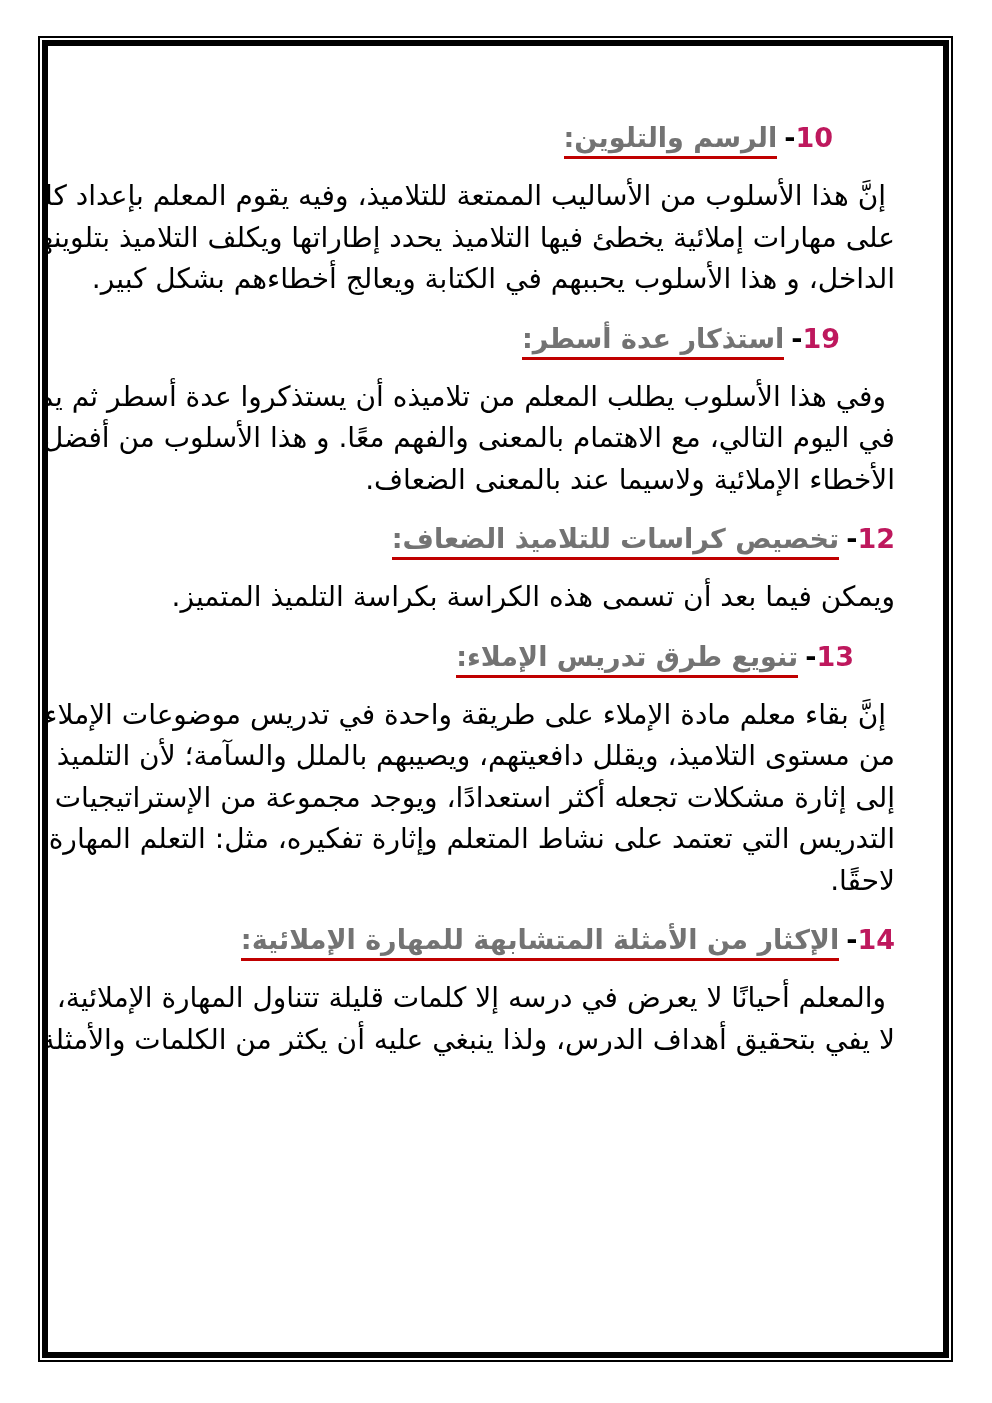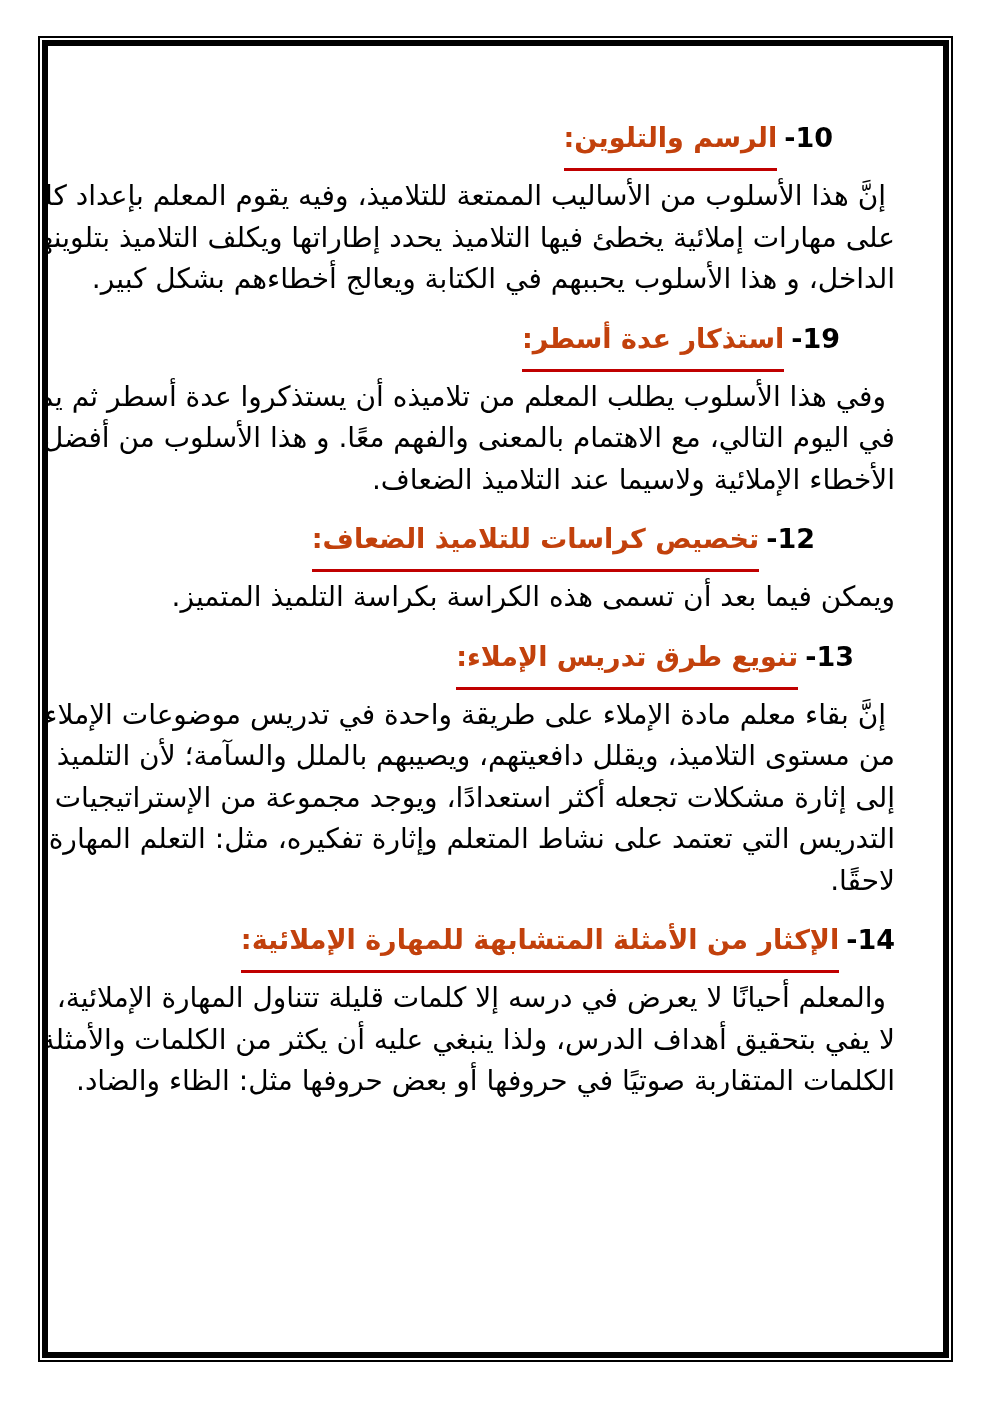--- a/index.html
+++ b/index.html
@@ -40,34 +40,34 @@
     direction: rtl;
     text-align: right;
     font-size: 27px;
     font-weight: bold;
     line-height: 46px;
     margin: 16px 0 14px 0;
     white-space: nowrap;
   }
   .h10 { margin-left: 0; margin-right: 62px; }
   .h11 { margin-right: 55px; }
-  .h12 { margin-right: 80px; }
+  .h12 { }
   .h13 { margin-right: 41px; }
   .h14 { margin-right: 0; }
   .h-num {
-    color: #000000;
+    color: #be185d;
   }
   .h-sep {
     color: #000000;
     margin-left: 7px;
   }
   .h-title {
-    color: #c2410c;
+    color: #737373;
     border-bottom: 3px solid #C00000;
-    padding-bottom: 15px;
+    padding-bottom: 3px;
   }
   .para {
     margin: 0;
   }
   .line {
     direction: rtl;
     text-align: right;
     font-size: 28px;
     line-height: 41.5px;
     white-space: nowrap;
@@ -91,21 +91,21 @@
         <div class="line">على مهارات إملائية يخطئ فيها التلاميذ يحدد إطاراتها ويكلف التلاميذ بتلوينها من</div>
         <div class="line">الداخل، و هذا الأسلوب يحببهم في الكتابة ويعالج أخطاءهم بشكل كبير.</div>
       </div>
 
       <div class="heading h11">
         <span class="h-num">19</span><span class="h-sep">-</span><span class="h-title">استذكار عدة أسطر:</span>
       </div>
       <div class="para">
         <div class="line first">وفي هذا الأسلوب يطلب المعلم من تلاميذه أن يستذكروا عدة أسطر ثم يمليها عليهم</div>
         <div class="line">في اليوم التالي، مع الاهتمام بالمعنى والفهم معًا. و هذا الأسلوب من أفضل أساليب علاج</div>
-        <div class="line">الأخطاء الإملائية ولاسيما عند التلاميذ الضعاف.</div>
+        <div class="line">الأخطاء الإملائية ولاسيما عند بالمعنى الضعاف.</div>
       </div>
 
       <div class="heading h12">
         <span class="h-num">12</span><span class="h-sep">-</span><span class="h-title">تخصيص كراسات للتلاميذ الضعاف:</span>
       </div>
       <div class="para">
         <div class="line">ويمكن فيما بعد أن تسمى هذه الكراسة بكراسة التلميذ المتميز.</div>
       </div>
 
       <div class="heading h13">
@@ -118,18 +118,17 @@
         <div class="line">التدريس التي تعتمد على نشاط المتعلم وإثارة تفكيره، مثل: التعلم المهارة، الاستقصاء،</div>
         <div class="line">لاحقًا.</div>
       </div>
 
       <div class="heading h14">
         <span class="h-num">14</span><span class="h-sep">-</span><span class="h-title">الإكثار من الأمثلة المتشابهة للمهارة الإملائية:</span>
       </div>
       <div class="para">
         <div class="line first">والمعلم أحيانًا لا يعرض في درسه إلا كلمات قليلة تتناول المهارة الإملائية، وهذا قد</div>
         <div class="line">لا يفي بتحقيق أهداف الدرس، ولذا ينبغي عليه أن يكثر من الكلمات والأمثلة، ويخص</div>
-        <div class="line">الكلمات المتقاربة صوتيًا في حروفها أو بعض حروفها مثل: الظاء والضاد.</div>
       </div>
 
     </div>
   </div>
 </div>
 
 </body></html>

